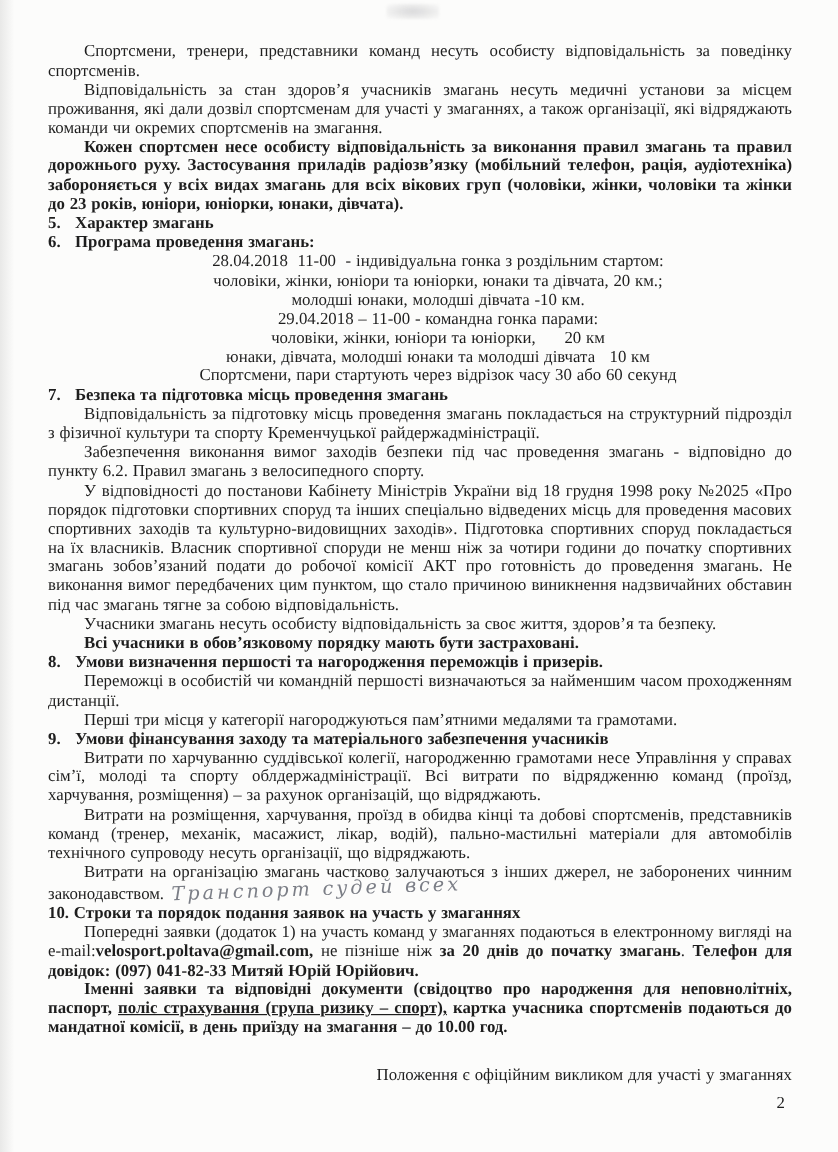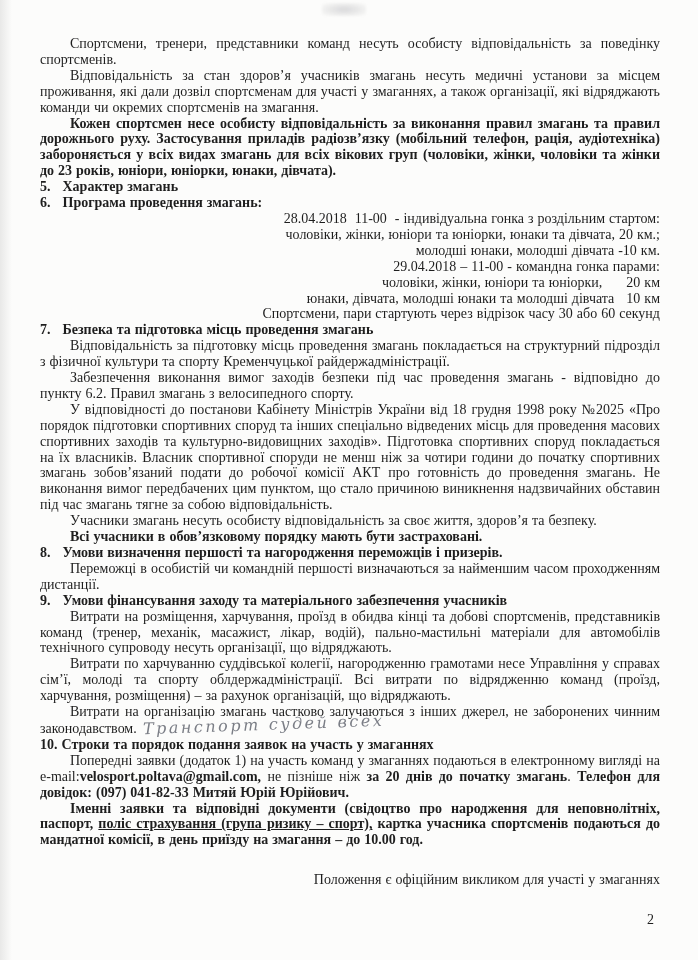--- a/index.html
+++ b/index.html
@@ -33,21 +33,21 @@
     filter: blur(1px);
     pointer-events: none;
   }
   p { margin: 0; }
   .para { text-align: justify; text-indent: 30px; }
   .bold { font-weight: bold; }
   .heading {
     text-align: left; font-weight: bold;
     white-space: pre-wrap; text-indent: 0;
   }
-  .prog { white-space: pre-wrap; margin-left: 30px; text-align: right; }
+  .prog { white-space: pre-wrap; margin-left: 30px; text-align: center; }
   u.pol { text-decoration: underline; }
   .handwriting {
     display: inline-block;
     font-family: "DejaVu Serif", serif;
     font-style: italic;
     color: var(--hand-ink, #7b7e86);
     font-size: 16px;
     letter-spacing: 2.5px;
     white-space: nowrap;
     transform: rotate(-2deg) translateY(-3px);
@@ -84,24 +84,25 @@
 
   <p class="heading">7.   Безпека та підготовка місць проведення змагань</p>
   <p class="para">Відповідальність за підготовку місць проведення змагань покладається на структурний підрозділ з фізичної культури та спорту Кременчуцької райдержадміністрації.</p>
   <p class="para">Забезпечення виконання вимог заходів безпеки під час проведення змагань -  відповідно до пункту 6.2. Правил змагань з велосипедного спорту.</p>
   <p class="para">У відповідності до постанови Кабінету Міністрів України від 18 грудня 1998 року №2025 «Про порядок підготовки спортивних споруд та інших спеціально відведених місць для проведення масових спортивних заходів та культурно-видовищних заходів». Підготовка спортивних споруд покладається на їх власників. Власник спортивної споруди не менш ніж за чотири години до початку спортивних змагань зобов’язаний подати до робочої комісії АКТ про готовність до проведення змагань. Не виконання вимог передбачених цим пунктом, що стало причиною виникнення надзвичайних обставин під час змагань тягне за собою відповідальність.</p>
   <p class="para">Учасники змагань несуть особисту відповідальність за своє життя, здоров’я та безпеку.</p>
   <p class="para bold">Всі учасники в обов’язковому порядку мають бути застраховані.</p>
 
   <p class="heading">8.   Умови визначення першості та нагородження переможців і призерів.</p>
   <p class="para">Переможці в особистій чи командній першості визначаються за найменшим часом проходженням дистанції.</p>
+  <p class="para">Перші три місця у категорії нагороджуються пам’ятними медалями та грамотами.</p>
 
   <p class="heading">9.   Умови фінансування заходу та матеріального забезпечення учасників</p>
+  <p class="para">Витрати по харчуванню суддівської колегії, нагородженню грамотами несе Управління у справах сім’ї, молоді та спорту облдержадміністрації. Всі витрати по відрядженню команд (проїзд, харчування, розміщення) – за рахунок організацій, що відряджають.</p>
   <p class="para">Витрати на розміщення, харчування, проїзд в обидва кінці та добові спортсменів, представників команд (тренер, механік, масажист, лікар, водій), пально-мастильні матеріали для автомобілів технічного супроводу несуть організації, що відряджають.</p>
-  <p class="para">Витрати по харчуванню суддівської колегії, нагородженню грамотами несе Управління у справах сім’ї, молоді та спорту облдержадміністрації. Всі витрати по відрядженню команд (проїзд, харчування, розміщення) – за рахунок організацій, що відряджають.</p>
   <p class="para"><span>Витрати на організацію змагань частково залучаються з інших джерел, не заборонених чинним законодавством.</span><span class="handwriting">Транспорт судей всех</span></p>
 
   <p class="heading">10. Строки та порядок подання заявок на участь у змаганнях</p>
   <p class="para"><span>Попередні заявки (додаток 1) на участь команд у змаганнях подаються в електронному вигляді на e-mail:</span><span class="bold">velosport.poltava@gmail.com,</span><span> не пізніше ніж </span><span class="bold">за 20 днів до початку змагань</span><span>. </span><span class="bold">Телефон для довідок: (097) 041-82-33 Митяй Юрій Юрійович.</span></p>
   <p class="para bold"><span>Іменні заявки та відповідні документи (свідоцтво про народження для неповнолітніх, паспорт, </span><u class="pol">поліс страхування (група ризику – спорт),</u><span> картка учасника спортсменів подаються до мандатної комісії, в день приїзду на змагання – до 10.00 год.</span></p>
 
   <p class="closing">Положення є офіційним викликом для участі у змаганнях</p>
 
   <div class="page-number">2</div>
 </div>

